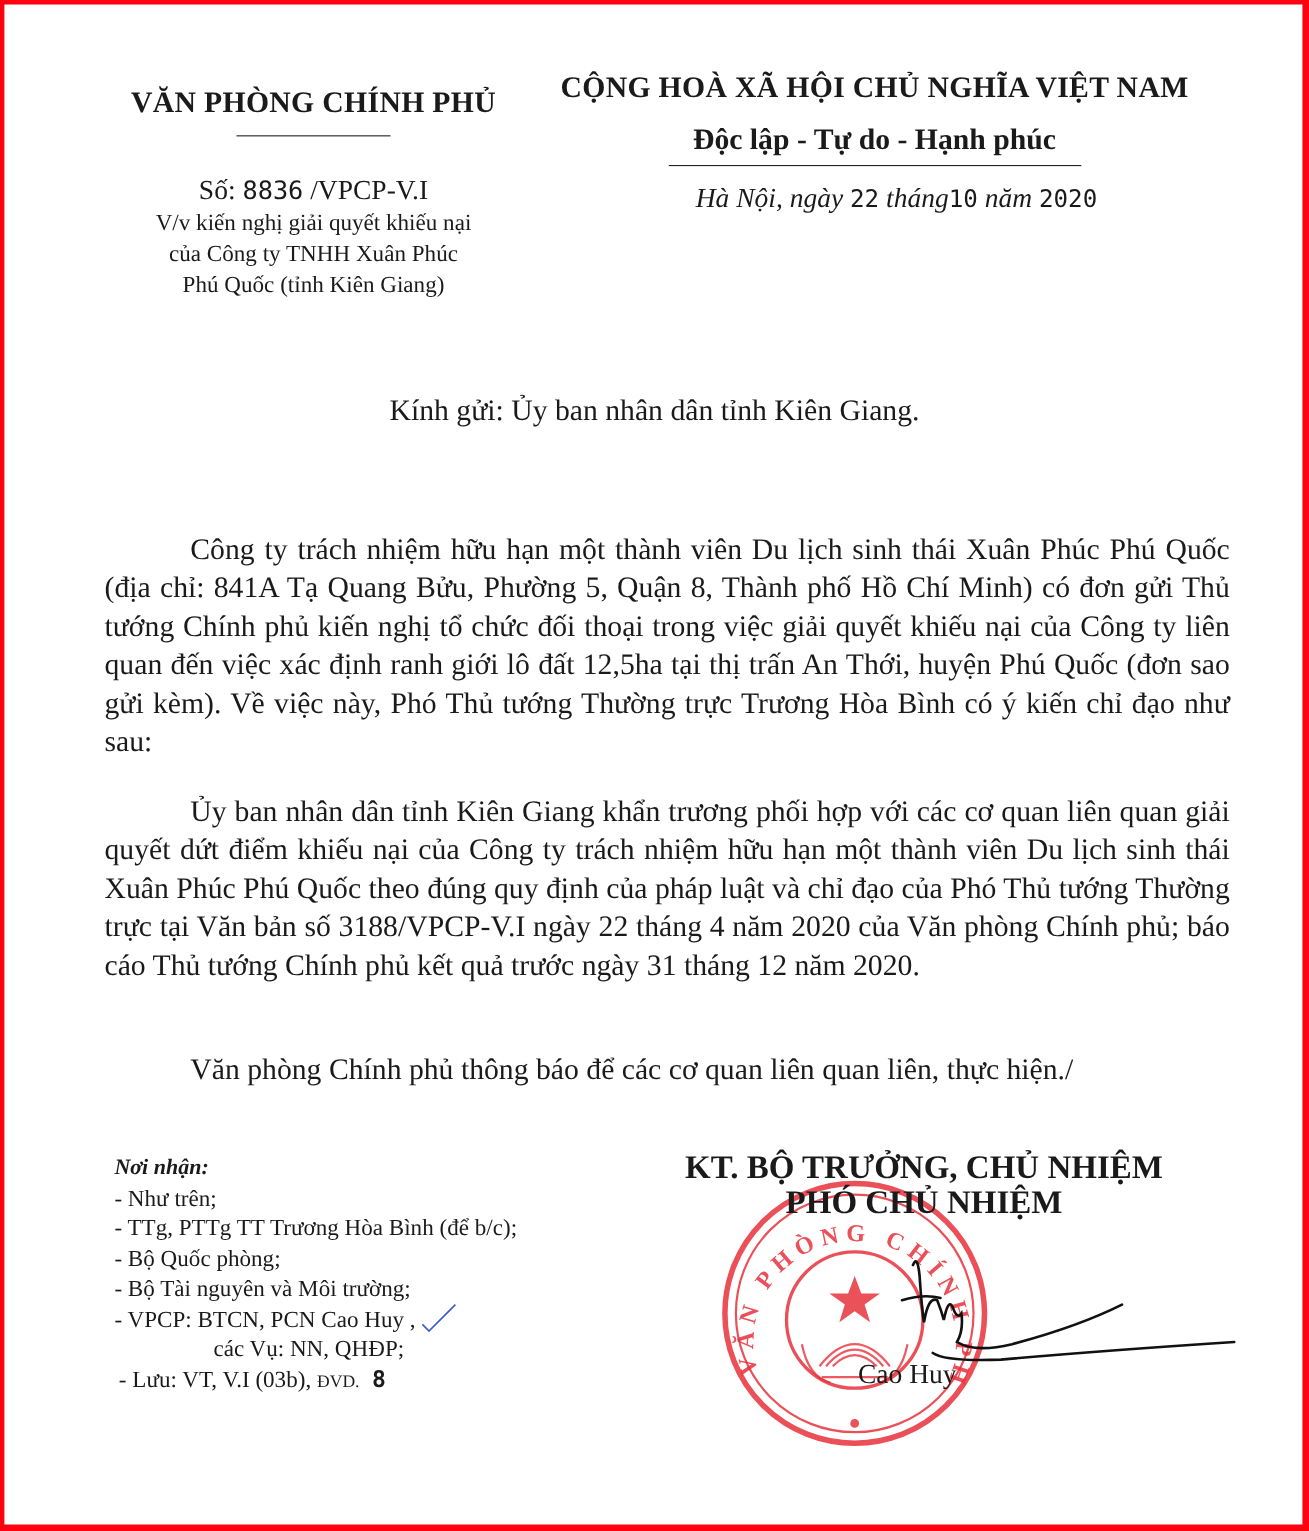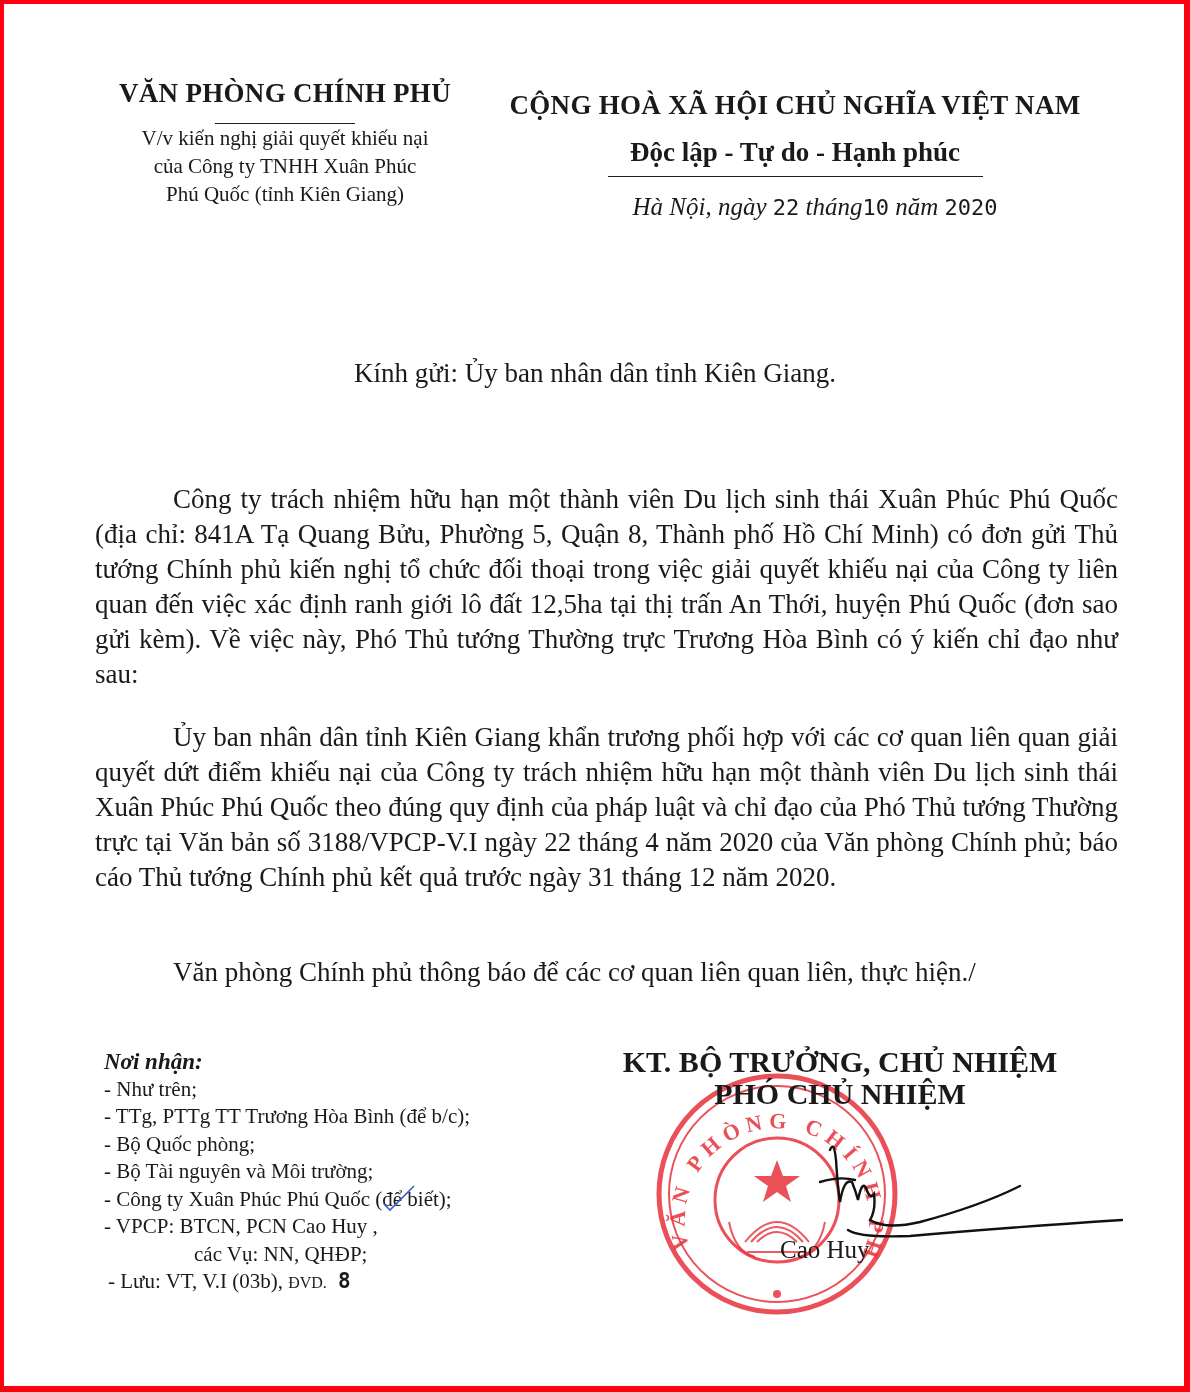--- a/index.html
+++ b/index.html
@@ -13,56 +13,61 @@
 
   
   .hdr-left { left: 100px; top: 78px; width: 370px; }
   .agency { font-size: 27px; font-weight: bold; letter-spacing: 0.3px; }
   .rule-left { width: 140px; height: 0; border-top: 1.5px solid #222; margin: 14px auto 0; }
   .docno { font-size: 25px; margin-top: 36px; }
   .docno .hand { font-family: "DejaVu Sans Mono", monospace; font-size: 23px; }
   .subject { font-size: 21px; line-height: 28px; }
 
   
-  .hdr-right { left: 485px; top: 90px; width: 620px; }
+  .hdr-right { left: 485px; top: 64px; width: 620px; }
   .nation { font-size: 27px; font-weight: bold; letter-spacing: 0.3px; }
   .motto { font-size: 27px; font-weight: bold; margin-top: 16px; }
   .rule-right { width: 375px; height: 0; border-top: 1.5px solid #222; margin: 8px auto 0; }
   .dateline { font-size: 25px; font-style: italic; margin-top: 16px; padding-left: 40px; }
   .dateline .hand { font-family: "DejaVu Sans Mono", monospace; font-style: normal; font-size: 22px; }
 
   .salutation { left: 0; width: 1190px; top: 358px; font-size: 27px; }
 
   .body-text { left: 95px; width: 1023px; font-size: 27px; line-height: 35px; text-align: justify; }
   .body-text p { margin: 0; text-indent: 78px; }
   .p1 { top: 482px; }
   .p2 { top: 720px; }
   .p3 { top: 955px; }
 
   .recipients { left: 104px; top: 1048px; width: 460px; font-size: 21px; line-height: 27.5px; }
-  .recipients .title { font-style: italic; font-weight: bold; font-size: 23px; }
+  .recipients .title { font-style: italic; font-weight: bold; font-size: 20px; }
   .recipients .indent { padding-left: 90px; }
   .recipients .small { font-size: 16px; }
 
   .signature { left: 620px; top: 1046px; width: 440px; }
   .sig-title { font-size: 30px; font-weight: bold; line-height: 32px; }
   .signer { font-size: 25px; font-weight: normal; position: absolute; left: 160px; top: 190px; }
 
   .stamp { left: 655px; top: 1072px; width: 245px; height: 245px; }
   .sig-ink { left: 800px; top: 1130px; width: 330px; height: 120px; }
   .tick { left: 380px; top: 1182px; width: 40px; height: 30px; }
 </style>
 </head>
 <body>
 
 <div class="frame"></div>
 
 <div class="abs hdr-left center">
   <div class="agency">VĂN PHÒNG CHÍNH PHỦ</div>
   <div class="rule-left"></div>
+  <div class="docno">
+    <span>Số:</span>
+    <span class="hand">8836</span>
+    <span>/VPCP-V.I</span>
+  </div>
   <div class="subject">
     <div>V/v kiến nghị giải quyết khiếu nại</div>
     <div>của Công ty TNHH Xuân Phúc</div>
     <div>Phú Quốc (tỉnh Kiên Giang)</div>
   </div>
 </div>
 
 <div class="abs hdr-right center">
   <div class="nation">CỘNG HOÀ XÃ HỘI CHỦ NGHĨA VIỆT NAM</div>
   <div class="motto">Độc lập - Tự do - Hạnh phúc</div>
@@ -87,21 +92,20 @@
 <div class="abs body-text p3">
   <p>Văn phòng Chính phủ thông báo để các cơ quan liên quan liên, thực hiện./</p>
 </div>
 
 <div class="abs recipients">
   <div class="title">Nơi nhận:</div>
   <div>- Như trên;</div>
   <div>- TTg, PTTg TT Trương Hòa Bình (để b/c);</div>
   <div>- Bộ Quốc phòng;</div>
   <div>- Bộ Tài nguyên và Môi trường;</div>
-  <div>- Công ty Xuân Phúc Phú Quốc (để biết);</div>
   <div>- VPCP: BTCN, PCN Cao Huy ,</div>
   <div class="indent">các Vụ: NN,  QHĐP;</div>
   <div style="padding-left:4px">
     <span>- Lưu: VT, V.I (03b),</span>
     <span class="small">ĐVD.</span>
     <span style="font-family:'DejaVu Sans Mono',monospace;font-weight:bold;margin-left:6px">8</span>
   </div>
 </div>
 
 <svg class="abs tick" viewBox="0 0 40 30">

